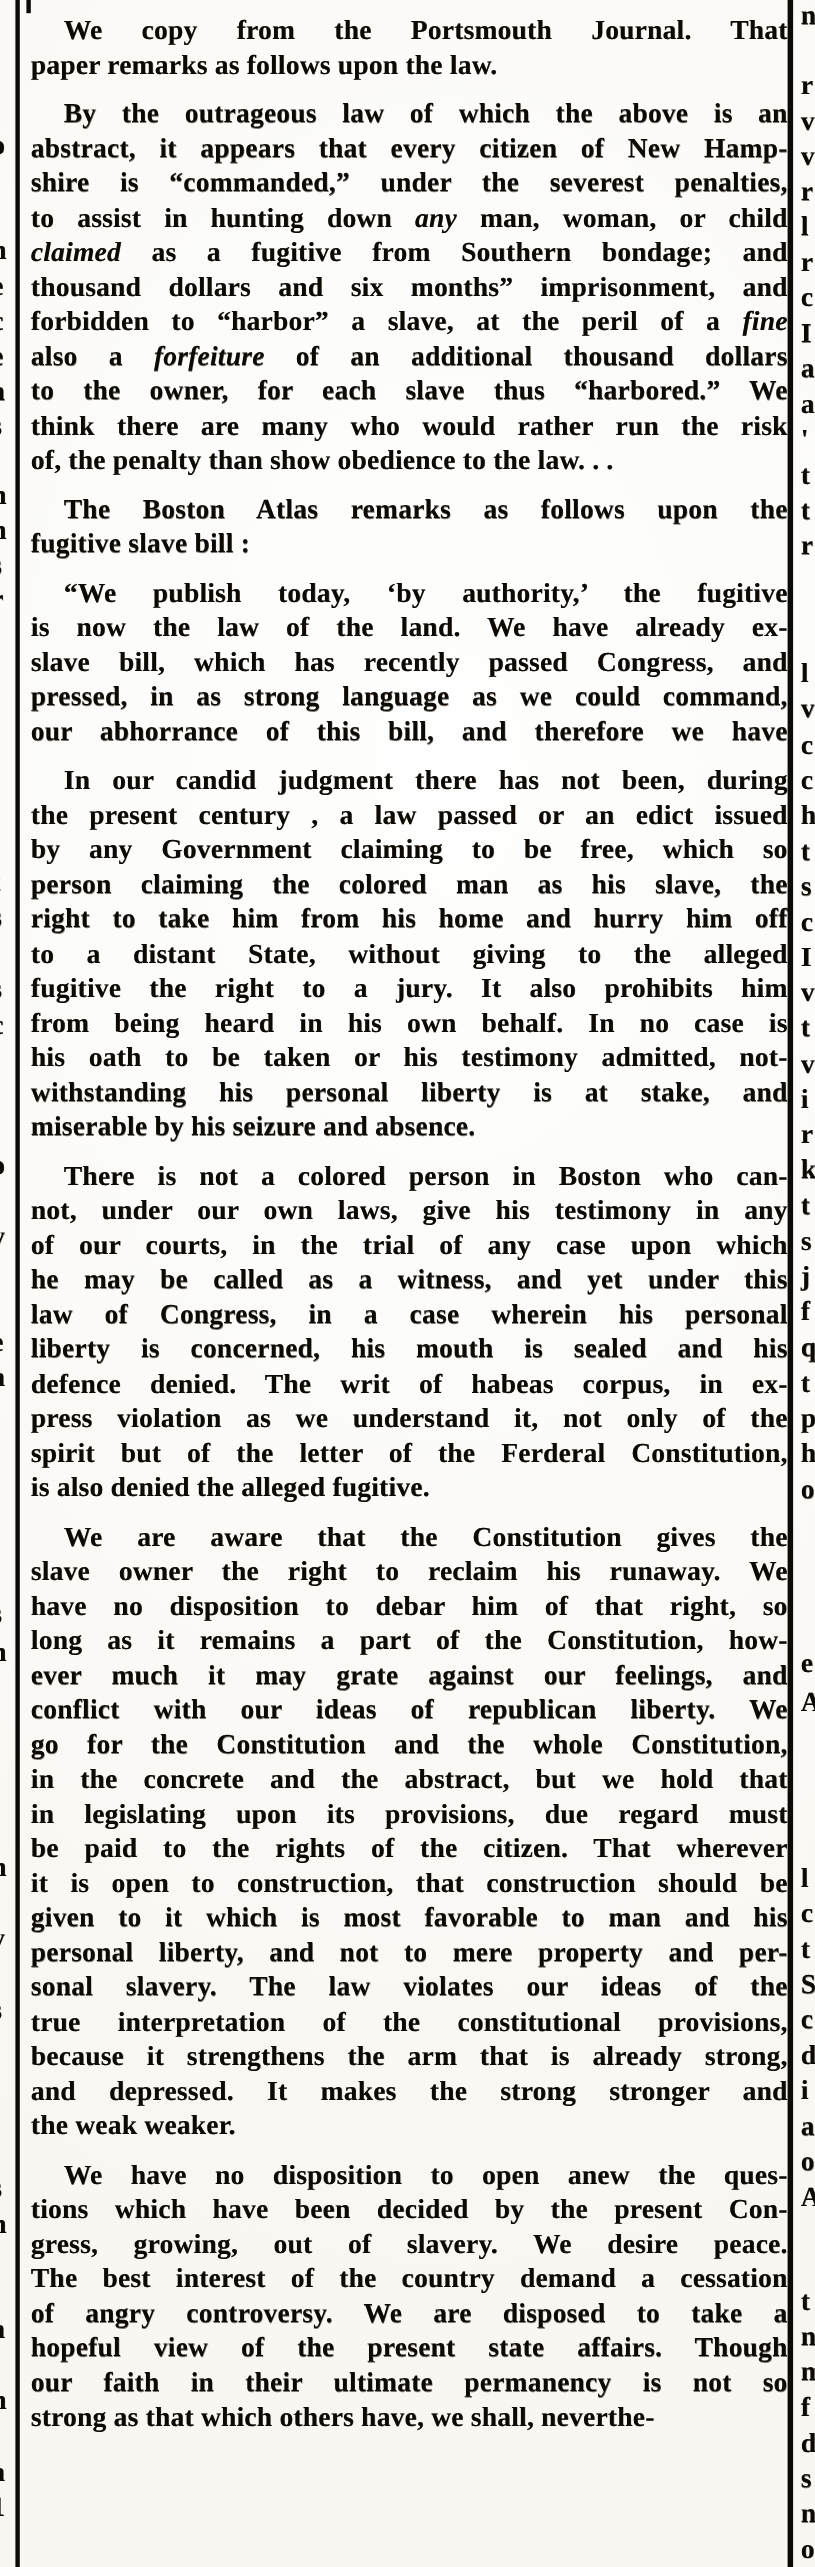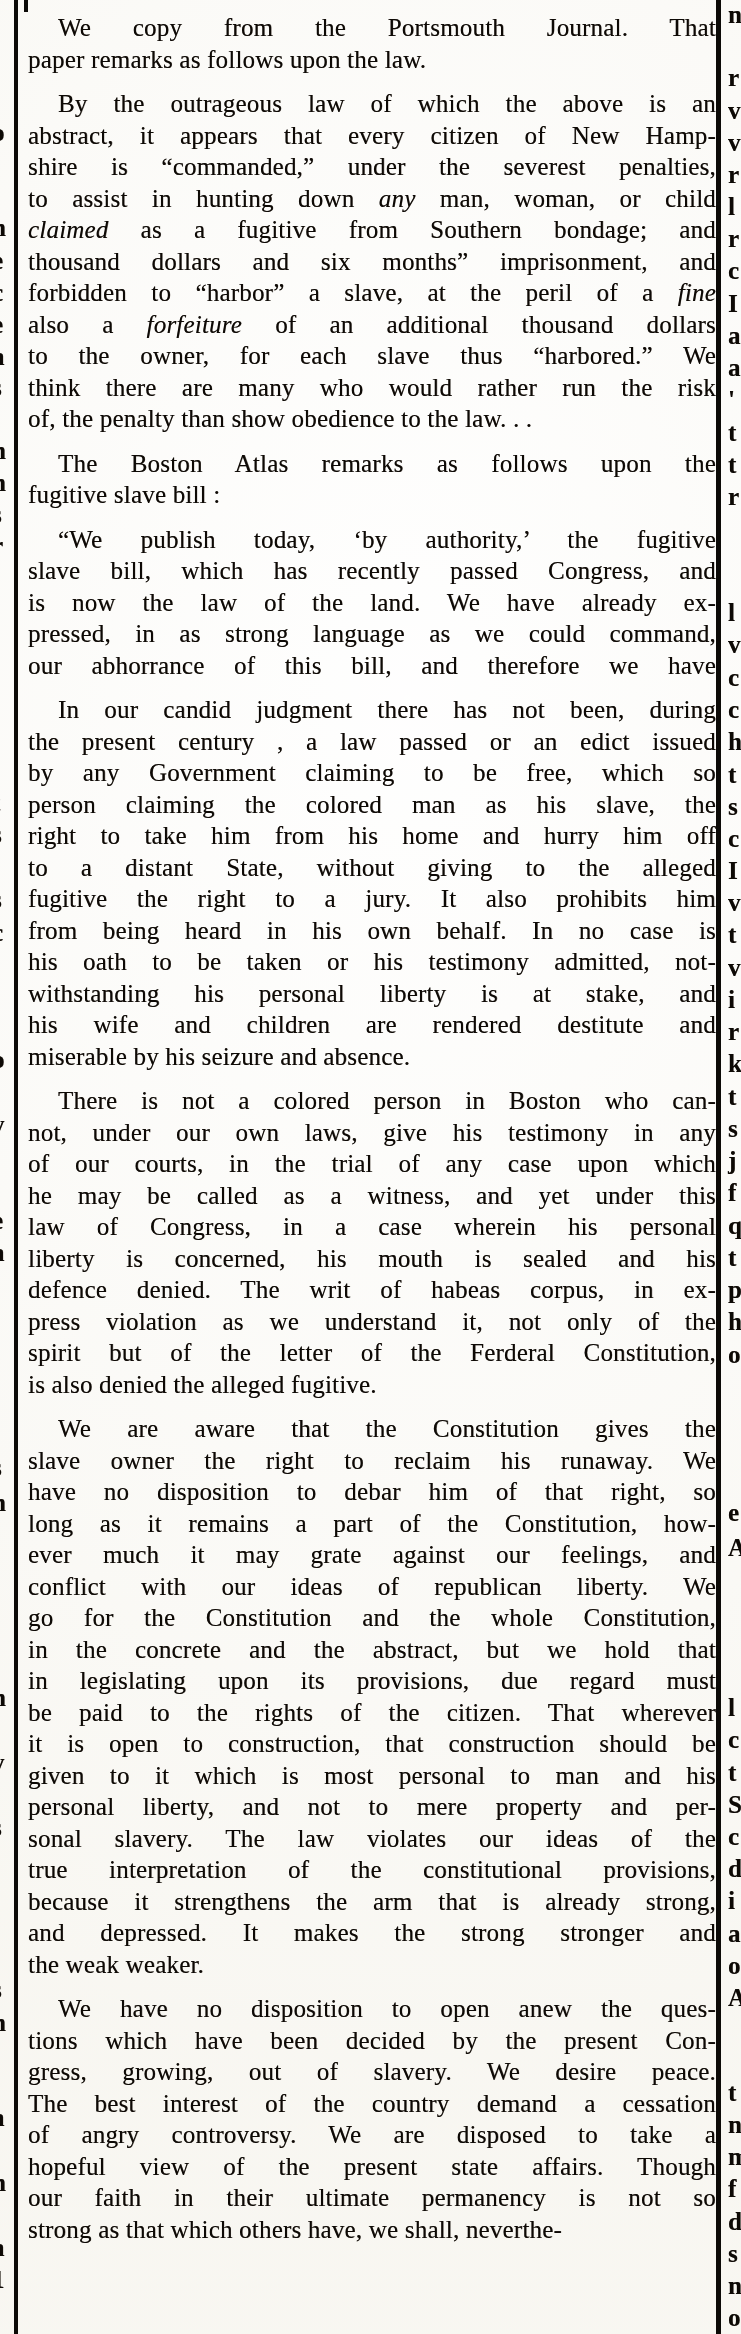--- a/index.html
+++ b/index.html
@@ -17,21 +17,21 @@
   .rule{
     position:absolute;top:0;bottom:0;width:4px;background:#0c0a07;
   }
   .rule-left{left:14px;}
   .rule-right{left:716px;width:5px;}
   .rule-remnant{
     position:absolute;left:24px;top:0;width:4px;height:12px;background:#0c0a07;
   }
   .article{
     position:absolute;left:28px;top:12px;width:688px;
-    font-size:25px;font-weight:400;line-height:31.5px;
+    font-size:25px;font-weight:700;line-height:31.5px;
     color:#0d0905;
     text-shadow:0.3px 0.4px 0.5px rgba(25,15,5,0.55);
     letter-spacing:0.2px;
   }
   .para{margin:0;}
   .para + .para{margin-top:13px;}
   .line{
     text-align:justify;
     -moz-text-align-last:justify;
     text-align-last:justify;
@@ -116,37 +116,36 @@
         <div class="line">to the owner, for each slave thus “harbored.”  We</div>
         <div class="line">think there are many who would rather run the risk</div>
         <div class="line end">of, the penalty than show obedience to the law. . .</div>
       </div>
       <div class="para">
         <div class="line first">The Boston Atlas remarks as follows upon the</div>
         <div class="line end">fugitive slave bill :</div>
       </div>
       <div class="para">
         <div class="line first">“We publish today, ‘by authority,’ the fugitive</div>
+        <div class="line">is now the law of the land.  We have already ex-</div>
         <div class="line">slave bill, which has recently passed Congress, and</div>
-        <div class="line">is now the law of the land.  We have already ex-</div>
         <div class="line">pressed, in as strong language as we could command,</div>
         <div class="line">our abhorrance of this bill, and therefore we have</div>
       </div>
       <div class="para">
         <div class="line first">In our candid judgment there has not been, during</div>
         <div class="line">the present century , a law passed or an edict issued</div>
         <div class="line">by any Government claiming to be free, which so</div>
         <div class="line">person claiming the colored man as his slave, the</div>
         <div class="line">right to take him from his home and hurry him off</div>
         <div class="line">to a distant State, without giving to the alleged</div>
         <div class="line">fugitive the right to a jury.  It also prohibits him</div>
         <div class="line">from being heard in his own behalf.  In no case is</div>
         <div class="line">his oath to be taken or his testimony admitted, not-</div>
         <div class="line">withstanding his personal liberty is at stake, and</div>
-        <div class="line">his wife and children are rendered destitute and</div>
         <div class="line end">miserable by his seizure and absence.</div>
       </div>
       <div class="para">
         <div class="line first">There is not a colored person in Boston who can-</div>
         <div class="line">not, under our own laws, give his testimony in any</div>
         <div class="line">of our courts, in the trial of any case upon which</div>
         <div class="line">he may be called as a witness, and yet under this</div>
         <div class="line">law of Congress, in a case wherein his personal</div>
         <div class="line">liberty is concerned, his mouth is sealed and his</div>
         <div class="line">defence denied.  The writ of habeas corpus, in ex-</div>
@@ -159,21 +158,21 @@
         <div class="line">slave owner the right to reclaim his runaway.  We</div>
         <div class="line">have no disposition to debar him of that right, so</div>
         <div class="line">long as it remains a part of the Constitution, how-</div>
         <div class="line">ever much it may grate against our feelings, and</div>
         <div class="line">conflict with our ideas of republican liberty.  We</div>
         <div class="line">go for the Constitution and the whole Constitution,</div>
         <div class="line">in the concrete and the abstract, but we hold that</div>
         <div class="line">in legislating upon its provisions, due regard must</div>
         <div class="line">be paid to the rights of the citizen.  That wherever</div>
         <div class="line">it is open to construction, that construction should be</div>
-        <div class="line">given to it which is most personal to man and his</div>
+        <div class="line">given to it which is most favorable to man and his</div>
         <div class="line">personal liberty, and not to mere property and per-</div>
         <div class="line">sonal slavery.  The law violates our ideas of the</div>
         <div class="line">true interpretation of the constitutional provisions,</div>
         <div class="line">because it strengthens the arm that is already strong,</div>
         <div class="line">and depressed.  It makes the strong stronger and</div>
         <div class="line end">the weak weaker.</div>
       </div>
       <div class="para">
         <div class="line first">We have no disposition to open anew the ques-</div>
         <div class="line">tions which have been decided by the present Con-</div>

